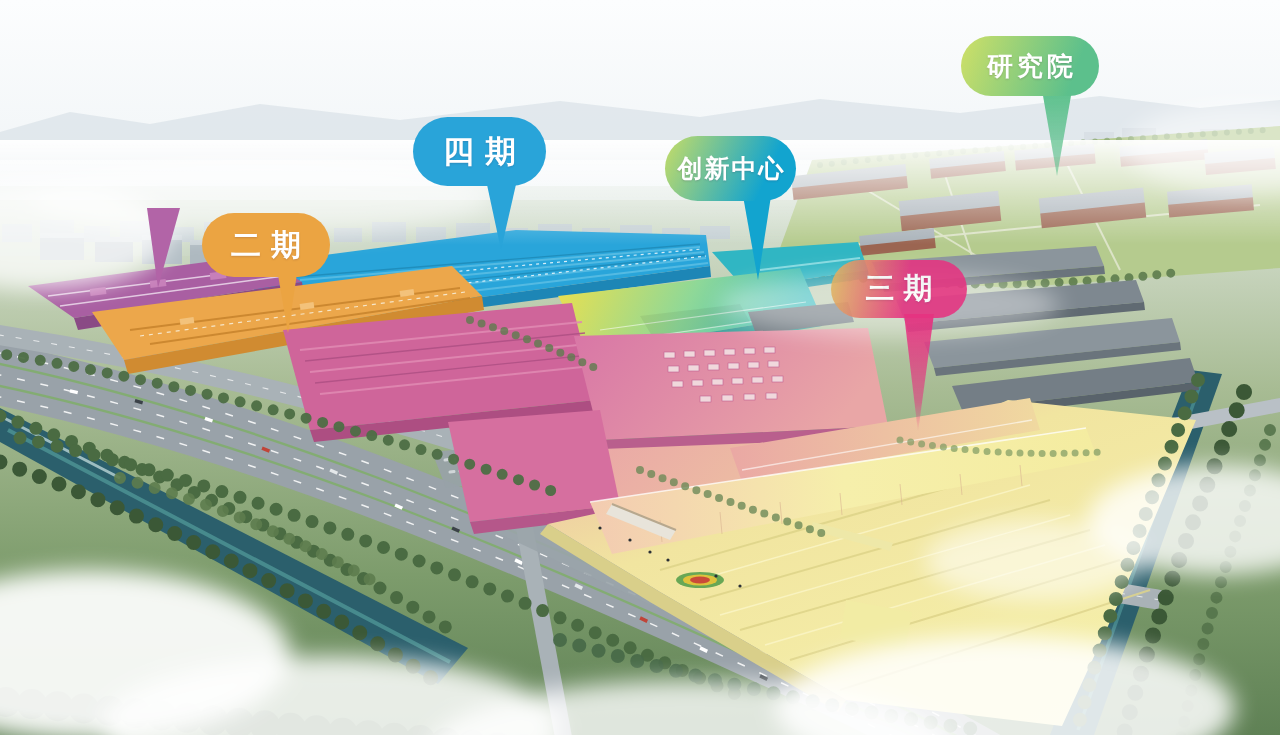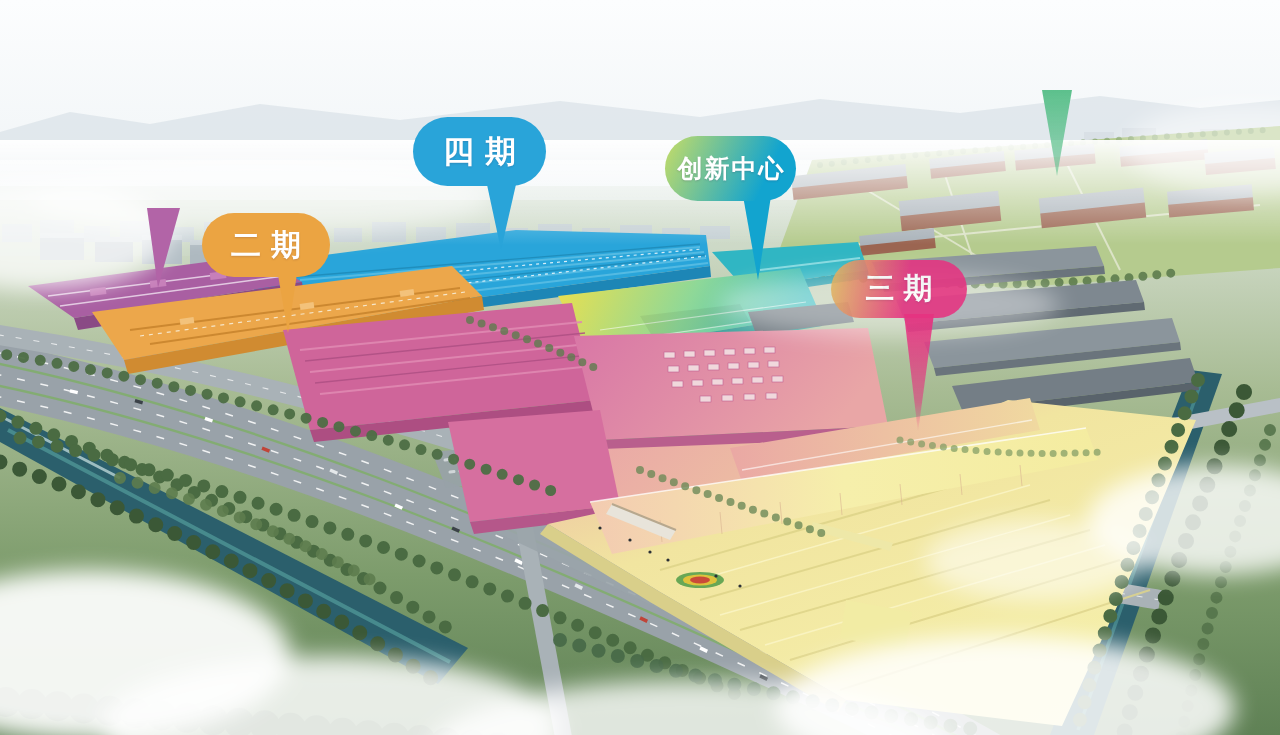--- a/index.html
+++ b/index.html
@@ -438,13 +438,16 @@
 </div>
 <div class="callout co-phase4">
   <span>四期</span>
 </div>
 <div class="callout co-innovation">
   <span>创新中心</span>
 </div>
 <div class="callout co-phase3">
   <span>三期</span>
 </div>
+<div class="callout co-institute">
+  <span>研究院</span>
+</div>
 </div>
 
 </body></html>

